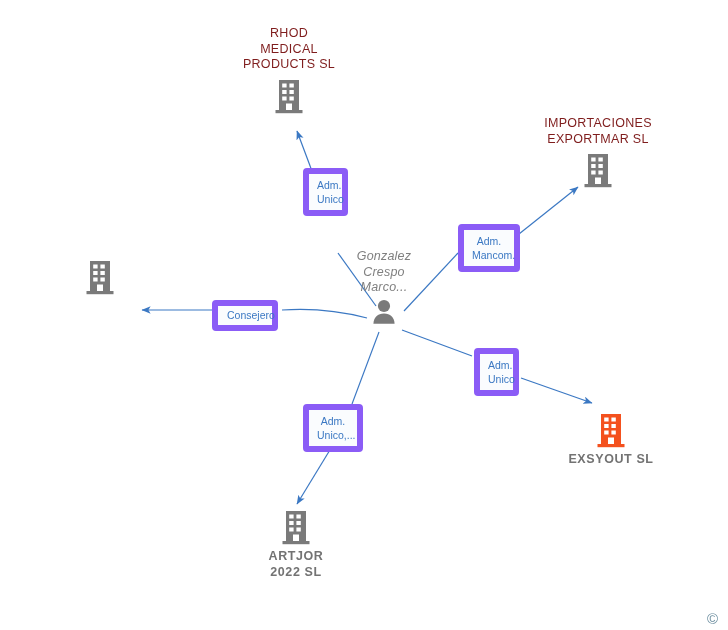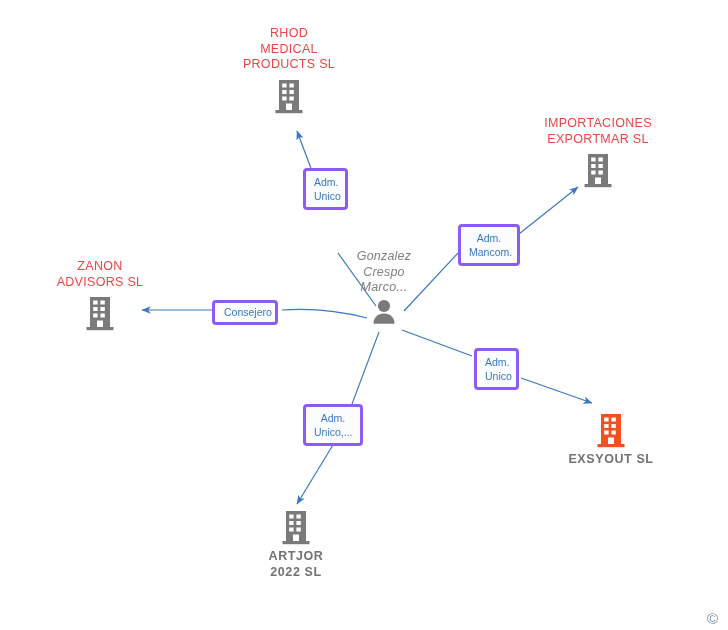--- a/index.html
+++ b/index.html
@@ -29,21 +29,21 @@
     position: absolute;
     display: flex;
     flex-direction: column;
     align-items: center;
     width: 160px;
     margin-left: -80px;
   }
   .node-label {
     font-size: 12.5px;
     line-height: 15.5px;
-    color: #ef4444;
+    color: #7f1d1d;
     text-align: center;
     letter-spacing: 0.3px;
     white-space: pre-line;
   }
   .node-label.bold {
     font-weight: bold;
     letter-spacing: 0.6px;
     color: #737373;
   }
   .node-icon {
@@ -71,21 +71,21 @@
     letter-spacing: 0.2px;
   }
   .person-icon {
     line-height: 0;
     margin-top: 2px;
   }
 
   .edge-label {
     position: absolute;
     background: #fafcfe;
-    border: 3px solid #8b5cf6;
+    border: 6px solid #8b5cf6;
     border-radius: 4px;
     color: #3b78c3;
     font-size: 10.5px;
     line-height: 14px;
     text-align: center;
     padding: 4px 8px;
     white-space: pre-line;
     box-sizing: border-box;
   }
   .edge-label.one-line {
@@ -188,22 +188,20 @@
         <rect x="8.2" y="12" width="4.4" height="4" fill="#ffffff"></rect>
         <rect x="15.4" y="12" width="4.4" height="4" fill="#ffffff"></rect>
         <rect x="8.2" y="18.5" width="4.4" height="4" fill="#ffffff"></rect>
         <rect x="15.4" y="18.5" width="4.4" height="4" fill="#ffffff"></rect>
         <rect x="12" y="25.5" width="6" height="6.5" fill="#ffffff"></rect>
       </svg>
     </div>
   </div>
 
   <div class="node above" style="left:100px; top:259px;">
-    <div class="node-label">ZANON
-ADVISORS  SL</div>
     <div class="node-icon">
       <svg width="30" height="36" viewBox="0 0 30 36" xmlns="http://www.w3.org/2000/svg">
         <rect x="5" y="2" width="20" height="30" fill="#7a7a7a"></rect>
         <rect x="1.5" y="32" width="27" height="3.2" fill="#7a7a7a"></rect>
         <rect x="8.2" y="5.5" width="4.4" height="4" fill="#ffffff"></rect>
         <rect x="15.4" y="5.5" width="4.4" height="4" fill="#ffffff"></rect>
         <rect x="8.2" y="12" width="4.4" height="4" fill="#ffffff"></rect>
         <rect x="15.4" y="12" width="4.4" height="4" fill="#ffffff"></rect>
         <rect x="8.2" y="18.5" width="4.4" height="4" fill="#ffffff"></rect>
         <rect x="15.4" y="18.5" width="4.4" height="4" fill="#ffffff"></rect>

